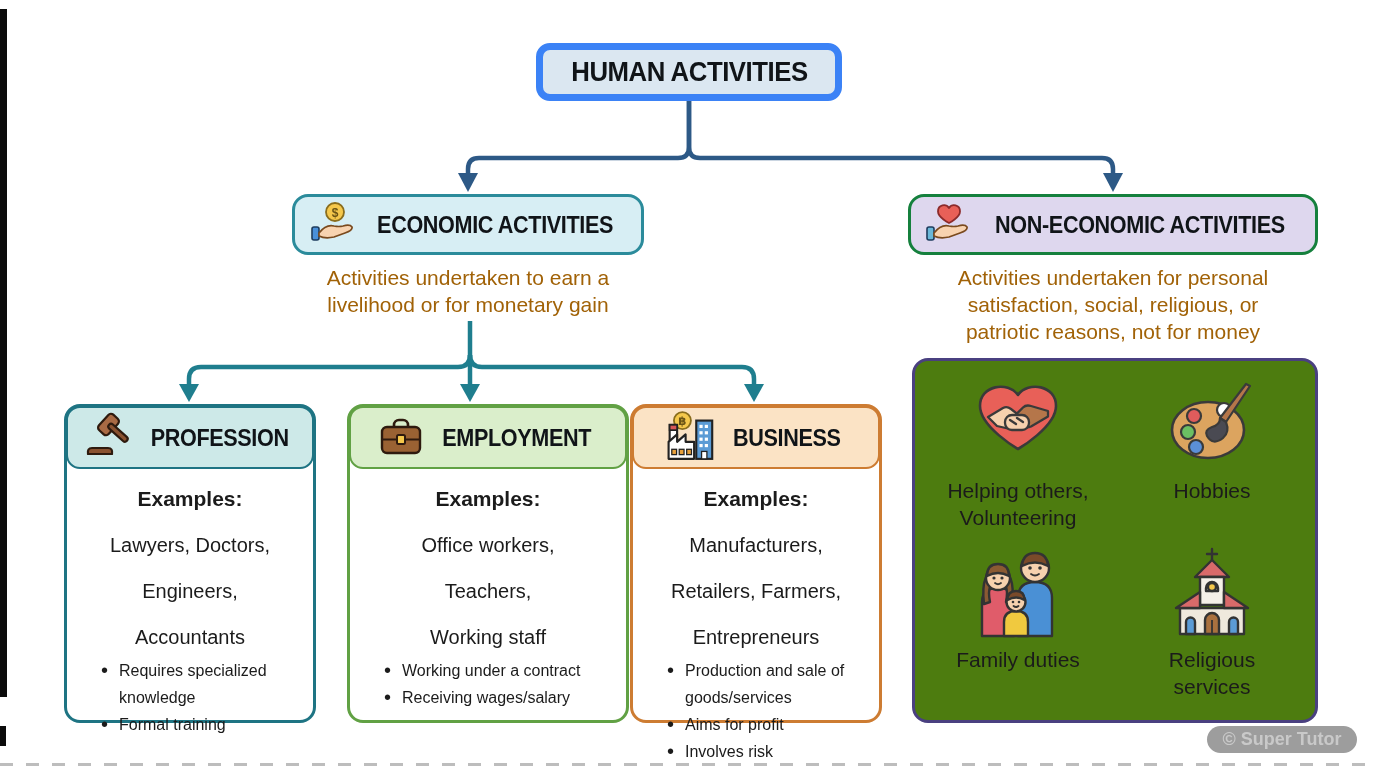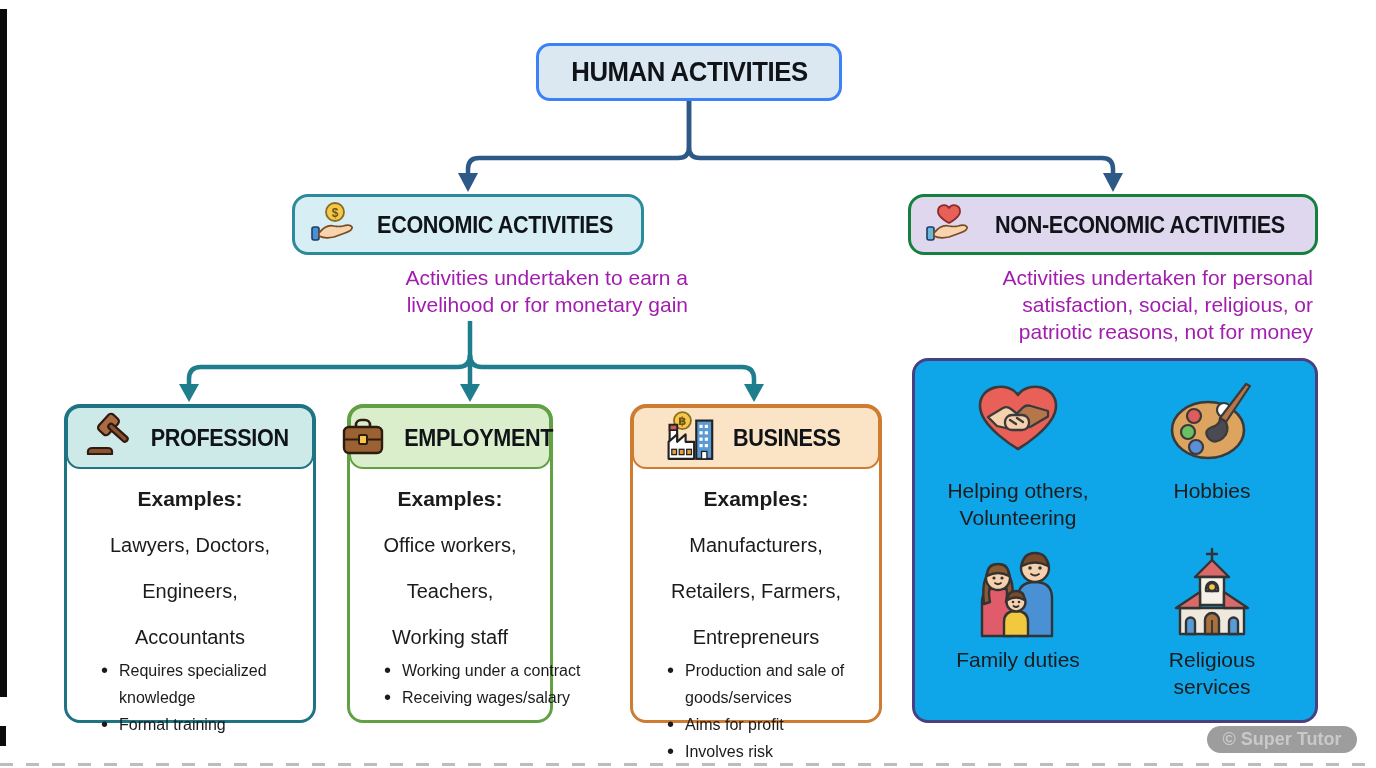--- a/index.html
+++ b/index.html
@@ -9,52 +9,52 @@
 
   
   .edge-strip{background:#0b0b0b;}
   .bottom-dashes{left:0;top:763px;width:1376px;height:3px;
      background:repeating-linear-gradient(90deg,#bdbdbd 0 13px,transparent 13px 26px);}
 
   
   svg.connectors{position:absolute;left:0;top:0;pointer-events:none;}
 
   
-  .title-box{left:536px;top:43px;width:306px;height:58px;background:#dbe7f1;border:3px solid #3b82f6;
+  .title-box{left:536px;top:43px;width:306px;height:58px;background:#dbe7f1;border:7px solid #3b82f6;
      border-radius:14px;display:flex;align-items:center;justify-content:center;}
   .title-box span{font-size:28px;font-weight:bold;letter-spacing:-.5px;color:#101418;
      display:inline-block;transform:scaleX(.92);white-space:nowrap;}
 
   
   .branch-box{height:61px;border-radius:16px;display:flex;align-items:center;justify-content:center;gap:10px;padding:0 10px;}
   .branch-box .blabel{font-size:24px;font-weight:bold;letter-spacing:-.4px;color:#101418;
      display:inline-block;transform:scaleX(.9);white-space:nowrap;}
   .econ-box{left:292px;top:194px;width:352px;background:#d7eef4;border:3px solid #2b8b9b;}
   .nonecon-box{left:908px;top:194px;width:410px;background:#ded7ee;border:3px solid #15803d;}
 
-  .desc{font-size:21px;line-height:27px;text-align:right;color:#a21caf;}
+  .desc{font-size:21px;line-height:27px;text-align:center;color:#a16207;}
   .desc div{white-space:nowrap;}
   .econ-desc{left:248px;top:264px;width:440px;}
   .nonecon-desc{left:913px;top:264px;width:400px;}
 
   
   .card{top:404px;height:319px;background:#ffffff;border:3px solid var(--c);border-radius:16px;}
   .card-header{height:59px;margin:-1px;background:var(--fill);border:2px solid var(--c);
      border-radius:14px;display:flex;align-items:center;justify-content:center;gap:9px;}
   .card-header .clabel{font-size:24px;font-weight:bold;letter-spacing:-.4px;color:#101418;
      display:inline-block;transform:scaleX(.9);white-space:nowrap;}
   .card-body{padding:18px 12px 0 12px;text-align:center;}
   .ex-head{font-size:21px;font-weight:bold;line-height:26px;}
   .ex-line{font-size:20px;line-height:26px;margin-top:20px;}
   ul.bullets{list-style:none;margin:7px 0 0 0;padding:0 0 0 22px;text-align:left;}
   ul.bullets li{position:relative;padding-left:18px;font-size:16px;line-height:27px;width:192px;}
   ul.bullets li::before{content:"•";position:absolute;left:0;top:0;font-size:20px;}
 
   
-  .ne-panel{left:912px;top:358px;width:406px;height:365px;background:#0ea5e9;border:3px solid #4a4080;
+  .ne-panel{left:912px;top:358px;width:406px;height:365px;background:#4d7c0f;border:3px solid #4a4080;
      border-radius:16px;display:grid;grid-template-columns:1fr 1fr;grid-template-rows:1fr 1fr;
      padding:12px 6px 10px 6px;}
   .ne-item{display:flex;flex-direction:column;align-items:center;justify-content:flex-start;}
   .ne-icon{height:100px;display:flex;align-items:center;justify-content:center;}
   .ne-label{font-size:21px;line-height:27px;text-align:center;margin-top:4px;}
 
   
   .watermark{left:1207px;top:726px;width:150px;height:27px;border-radius:14px;background:#9d9d9d;
      display:flex;align-items:center;justify-content:center;font-size:18px;font-weight:bold;color:#c9c9c9;}
 </style>
@@ -146,21 +146,21 @@
       <div class="ex-line">Lawyers, Doctors,</div>
       <div class="ex-line">Engineers,</div>
       <div class="ex-line">Accountants</div>
       <ul class="bullets">
         <li>Requires specialized knowledge</li>
         <li>Formal training</li>
       </ul>
     </div>
   </div>
 
-  <div class="abs card" style="--c:#61a144;--fill:#daeecb;left:347px;width:206px;">
+  <div class="abs card" style="--c:#61a144;--fill:#daeecb;left:347px;width:282px;">
     <div class="card-header">
       <span>
         <svg width="48" height="48" viewBox="0 0 48 48">
           <path d="M17 16 v-3 a5 5 0 0 1 5 -5 h4 a5 5 0 0 1 5 5 v3" fill="none" stroke="#2e1a0e" stroke-width="2.6"></path>
           <rect x="5" y="15" width="38" height="26" rx="5" fill="#9a6233" stroke="#2e1a0e" stroke-width="2.4"></rect>
           <line x1="5" y1="27.5" x2="43" y2="27.5" stroke="#2e1a0e" stroke-width="2"></line>
           <rect x="20" y="23" width="8" height="9" rx="1.5" fill="#f5c84c" stroke="#2e1a0e" stroke-width="2"></rect>
         </svg>
       </span>
       <span class="clabel">EMPLOYMENT</span>

